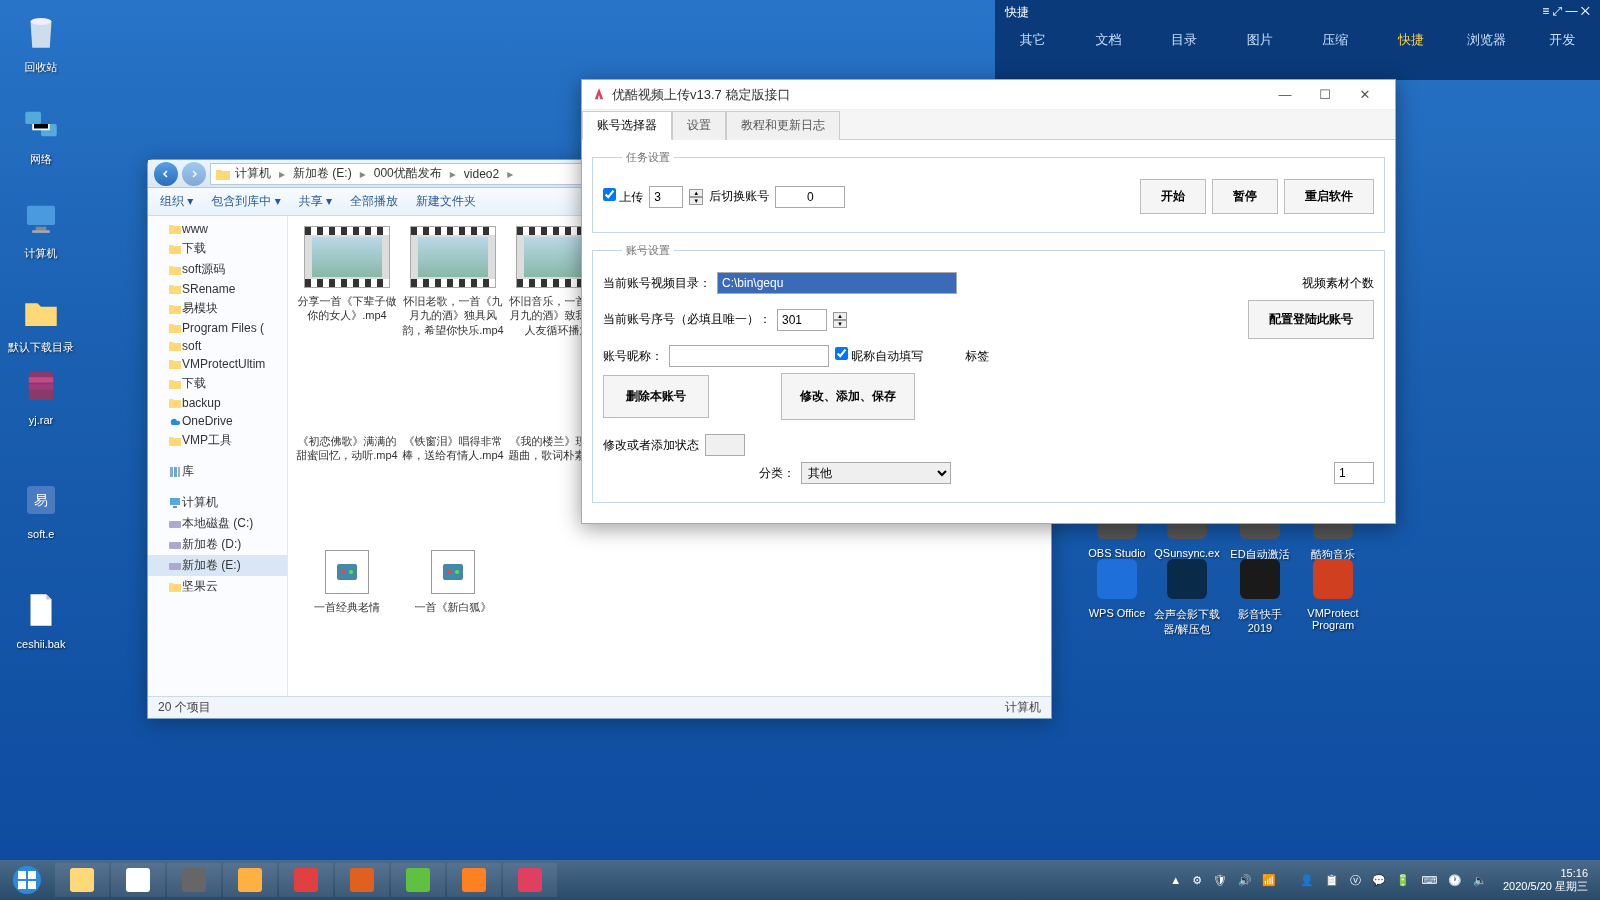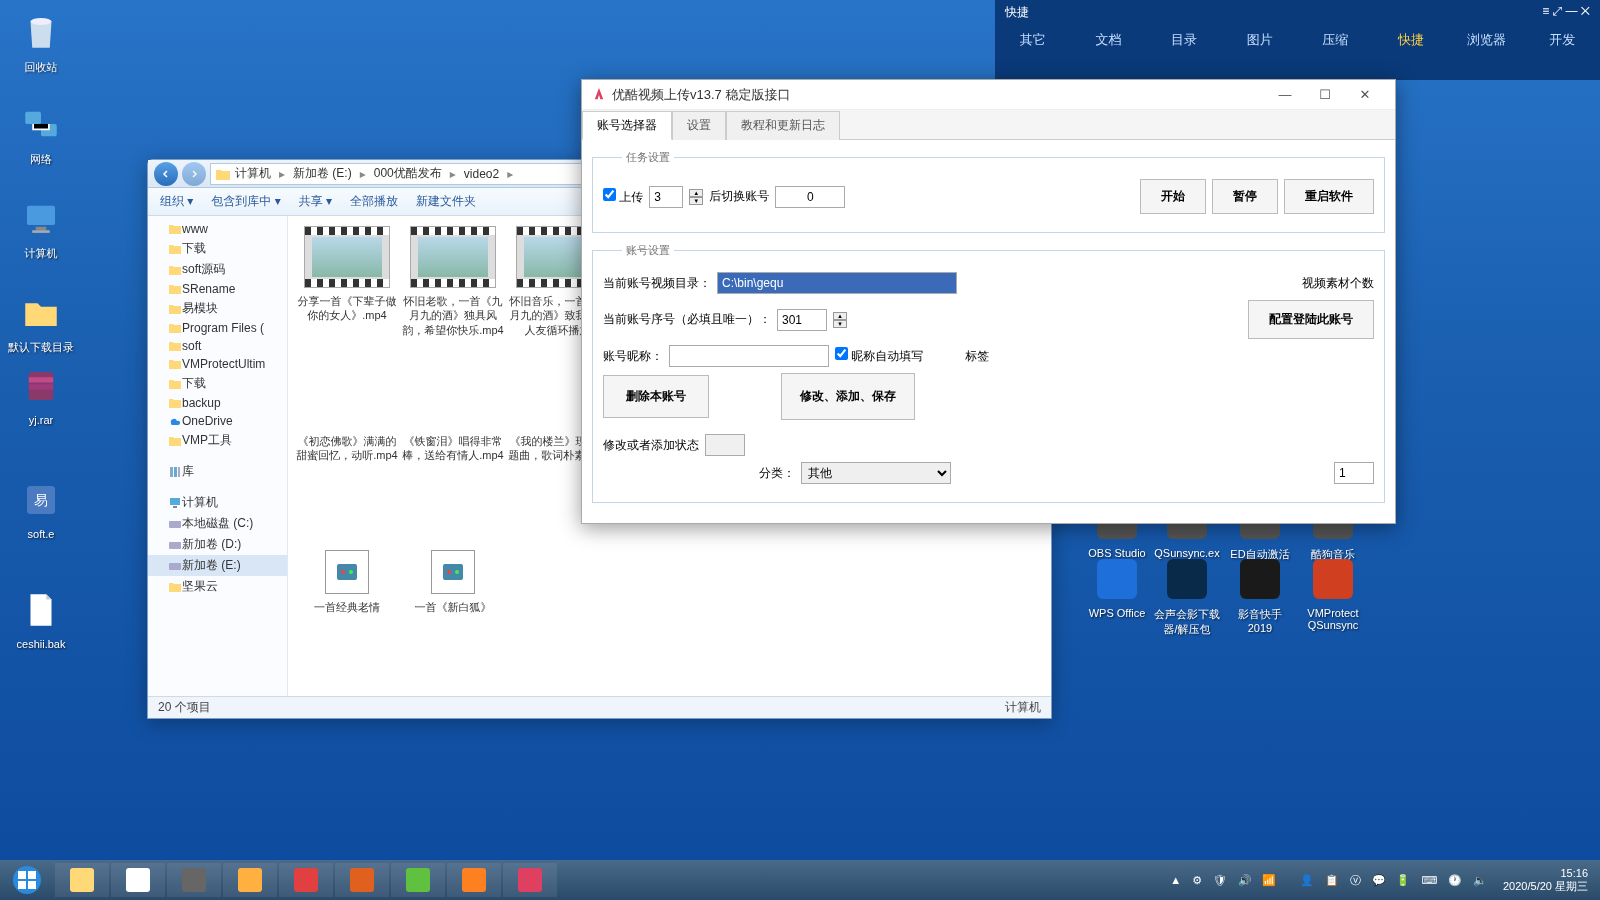--- a/index.html
+++ b/index.html
@@ -187,21 +187,21 @@
       <div class="desktop-icon" style="left: 1225px; top: 555px;">
         <div class="ic">
           <div style="width:40px;height:40px;background:#1a1a1a;border-radius:6px"></div>
         </div>
         <span>影音快手 2019</span>
       </div>
       <div class="desktop-icon" style="left: 1298px; top: 555px;">
         <div class="ic">
           <div style="width:40px;height:40px;background:#d04020;border-radius:6px"></div>
         </div>
-        <span>VMProtect QSunsync</span>
+        <span>VMProtect Program</span>
       </div>
     </div>
 </div>
 
 <div class="quick-panel">
   <div class="qp-title">
     <span>快捷</span>
     <span>≡ ⤢ — ✕</span>
   </div>
   <div class="qp-tabs" id="qp-tabs">

